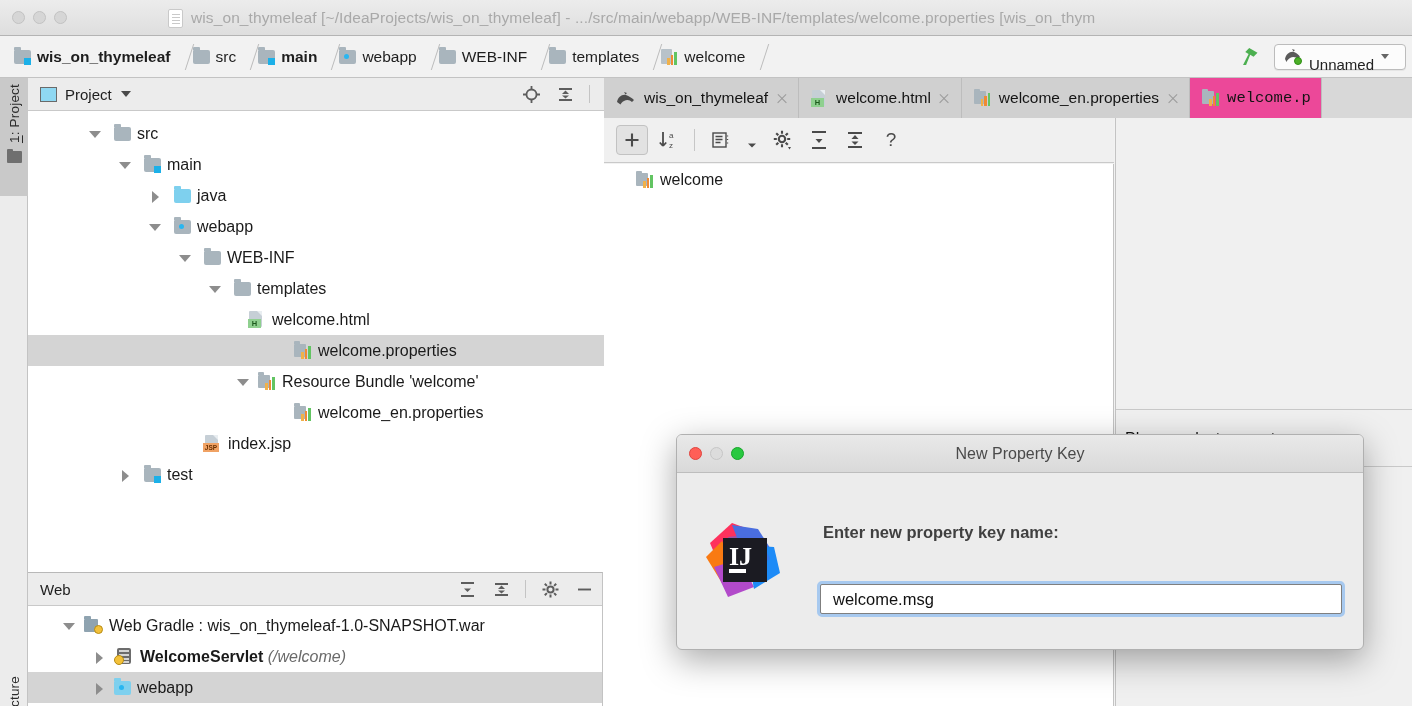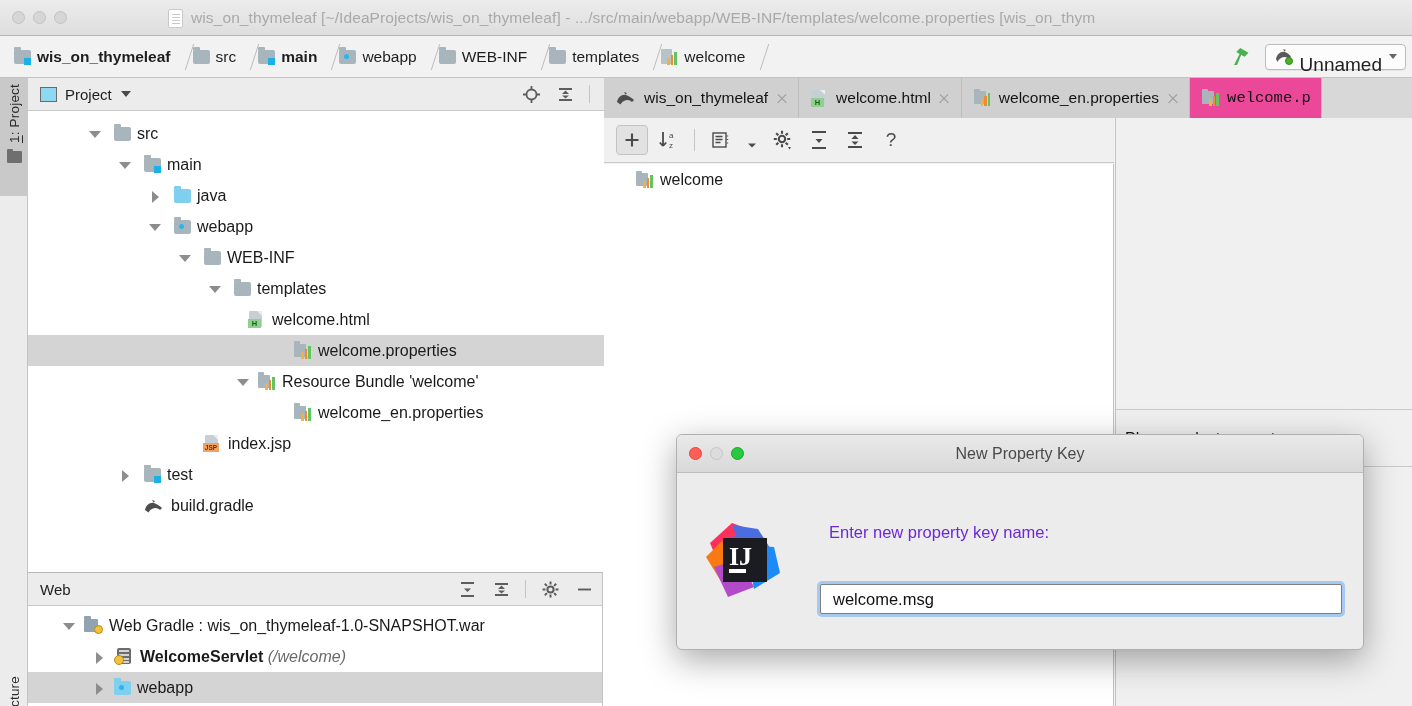--- a/index.html
+++ b/index.html
@@ -85,21 +85,21 @@
   .ic-props .bars i:nth-child(3) { height: 13px; background: #62c462; }
 
   .nav-right { margin-left: auto; display: flex; align-items: center; padding-right: 6px; gap: 12px; }
   .hammer { width: 26px; height: 26px; position: relative; }
   .hammer svg { display: block; }
   .runcfg {
     height: 26px; min-width: 132px; background: #fcfcfc; border: 1px solid #bcbcbc;
     border-radius: 4px; display: flex; align-items: center; gap: 7px; padding: 0 8px;
     box-shadow: 0 1px 0 rgba(0,0,0,0.05);
   }
-  .runcfg .lbl { font-size: 19px; color: #222; white-space: nowrap; margin-top: 16px; }
+  .runcfg .lbl { font-size: 15px; color: #222; white-space: nowrap; margin-top: 16px; }
   .cat { width: 19px; height: 17px; position: relative; flex: 0 0 auto; }
   .cat-dot { position: absolute; right: 0px; bottom: 0px; width: 8px; height: 8px; border-radius: 50%; background: #4caf28; border: 1px solid #2f8f14; }
   .chev-small { width: 0; height: 0; border-left: 4.5px solid transparent; border-right: 4.5px solid transparent; border-top: 5px solid #666; }
 
   
   .toolstrip {
     position: absolute; left: 0; top: 78px; width: 28px; height: 628px;
     background: #ececec; border-right: 1px solid #c3c3c3;
   }
   .strip-btn {
@@ -240,21 +240,21 @@
   .dlg-tl { width: 13px; height: 13px; border-radius: 50%; }
   .tl-red { background: #ff5f57; border: 1px solid #e0443e; }
   .tl-gray { background: #dcdcdc; border: 1px solid #c6c6c6; }
   .tl-green { background: #28c840; border: 1px solid #17a52a; }
   .dlg-title {
     position: absolute; left: 0; right: 0; text-align: center;
     font-size: 16px; color: #4a4a4a;
   }
   .dlg-body { position: relative; height: 177px; }
   .ij-logo { position: absolute; left: 25px; top: 44px; width: 86px; height: 86px; }
-  .dlg-prompt { position: absolute; left: 152px; top: 50px; font-size: 16.5px; color: #6d28d9; }
+  .dlg-prompt { position: absolute; left: 146px; top: 50px; font-size: 16.5px; color: #404040; font-weight: bold; }
   .dlg-inputwrap {
     position: absolute; left: 140px; top: 108px; width: 528px; height: 36px;
     border: 3px solid #a7c9ef; border-radius: 5px; background: #a7c9ef;
   }
   .dlg-input {
     width: 100%; height: 100%; border: 1px solid #7f7f7f; border-radius: 2px;
     background: #fff; font-size: 16.5px; font-family: "Liberation Sans", sans-serif;
     padding: 0 12px; color: #111; outline: none;
   }
 </style>
@@ -483,29 +483,20 @@
         </span>
         <span class="lbl">index.jsp</span>
       </div>
 
       <div class="trow" style="padding-left:116px;">
         <span class="arrow right" style="position:absolute;left:88px;"></span>
         <span class="ic folder src-badge" style="margin-left:0px;"></span>
         <span class="lbl">test</span>
       </div>
 
-      <div class="trow" style="padding-left:116px;">
-        <span class="ic-gradle">
-          <svg width="21" height="16" viewBox="0 0 21 16">
-            <path d="M1 12 C2 7, 6 4, 10 5 C13 6, 16 8, 18 10 L16 12 C14 10, 11 9, 8 11 C6 12, 5 13.5, 4.5 14.5 Z" fill="#4d4d4d"></path>
-            <path d="M9.5 4.5 L8 2 L11 3 Z" fill="#4d4d4d"></path>
-          </svg>
-        </span>
-        <span class="lbl">build.gradle</span>
-      </div>
     </div>
   </div>
 
   <div class="web-panel">
     <div class="panel-head">
       <span class="title">Web</span>
       <div class="head-tools">
         <span class="tbtn">
           <svg width="19" height="19" viewBox="0 0 19 19">
               <path d="M3 3h13M3 16h13" stroke="#5d5d5d" stroke-width="1.8"></path>

